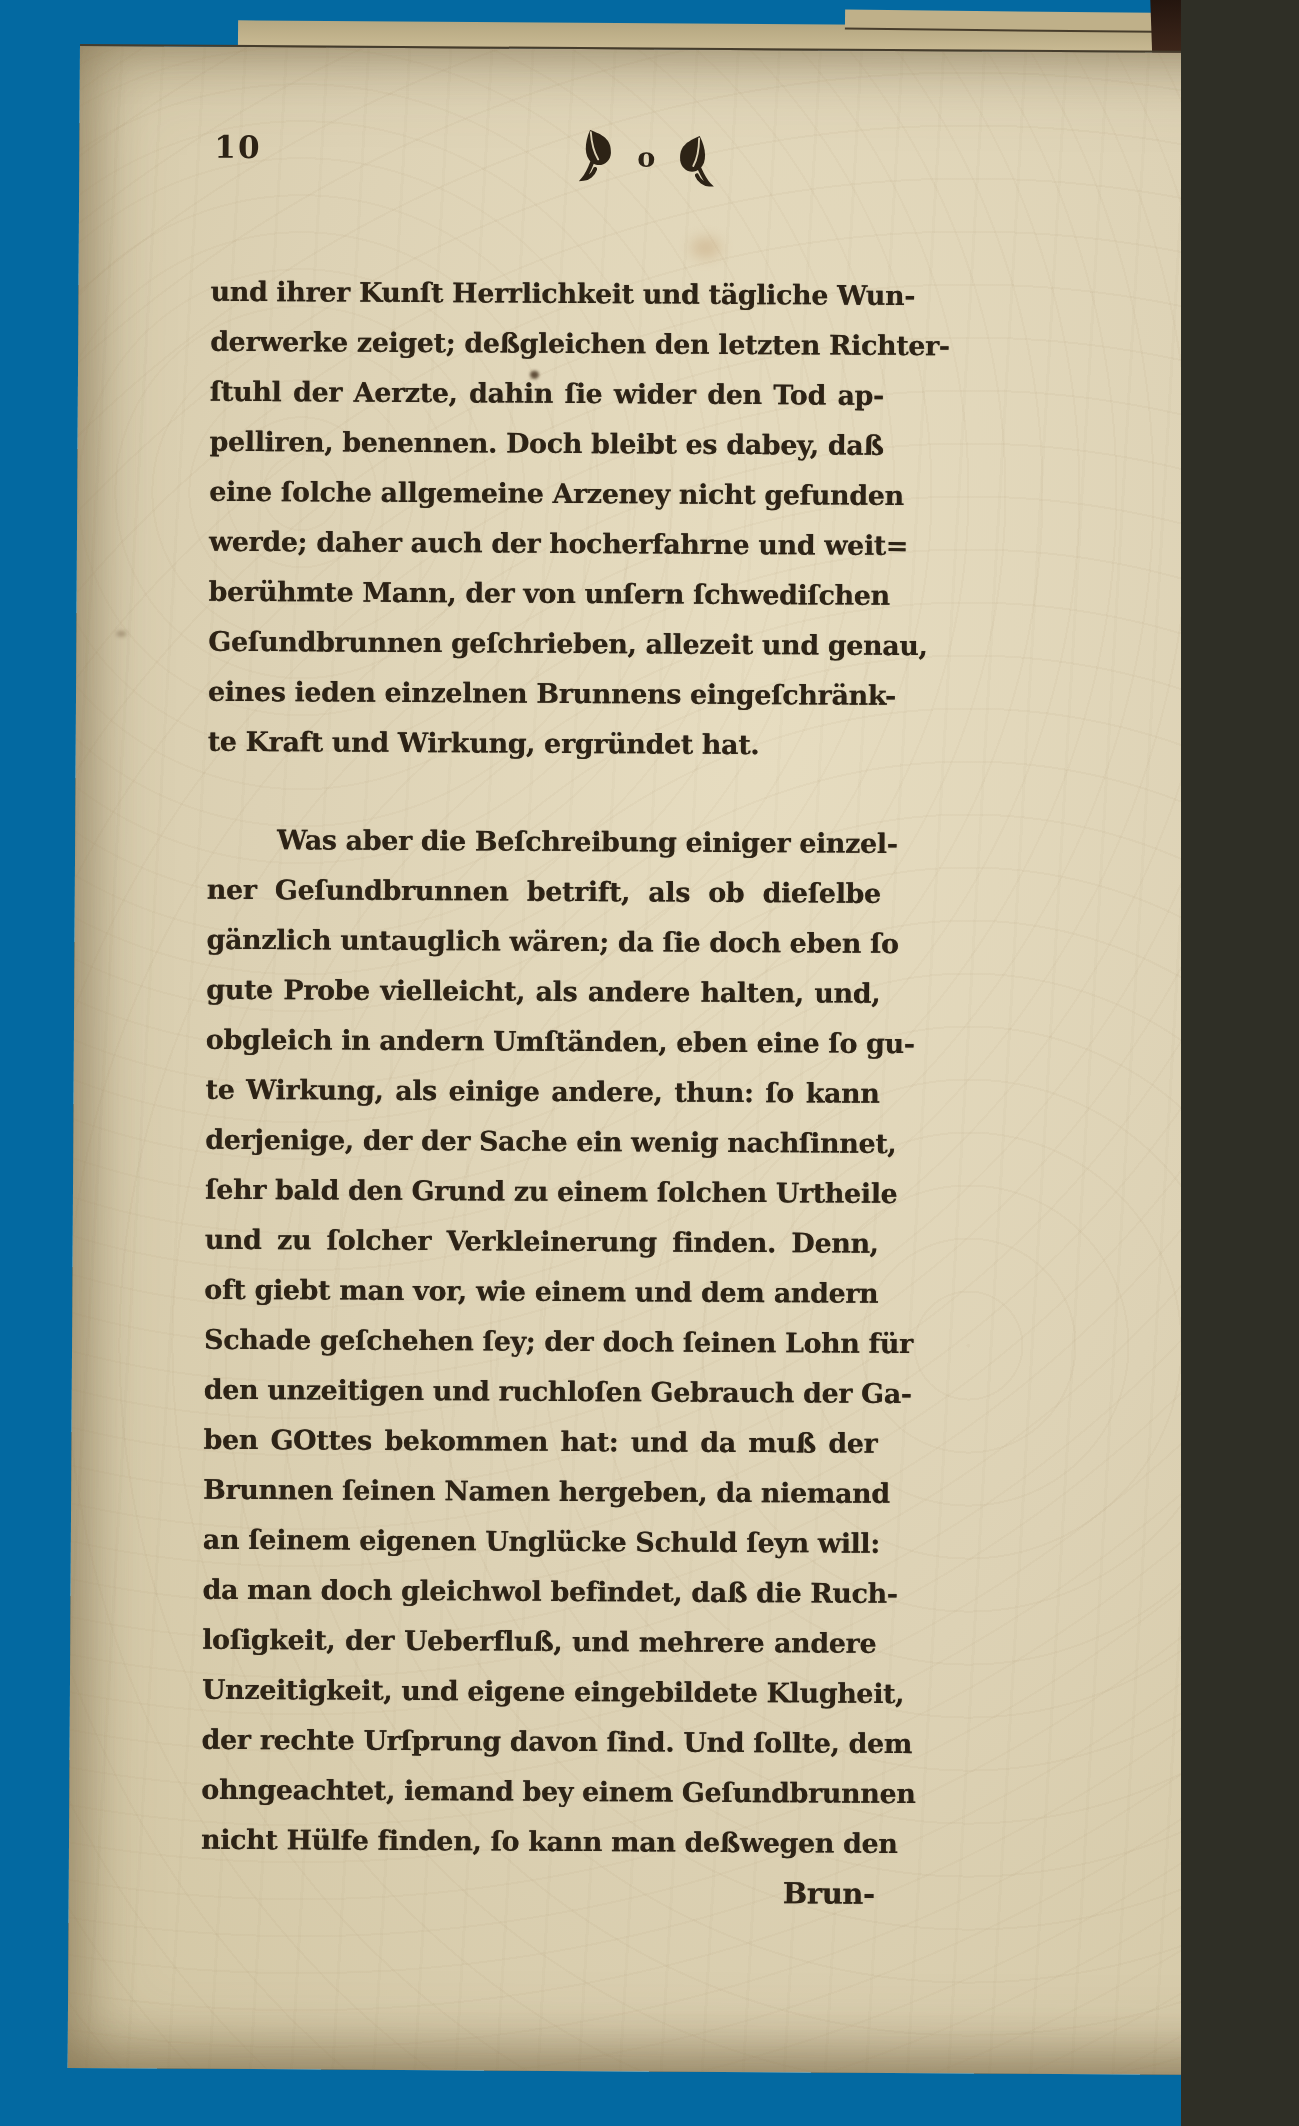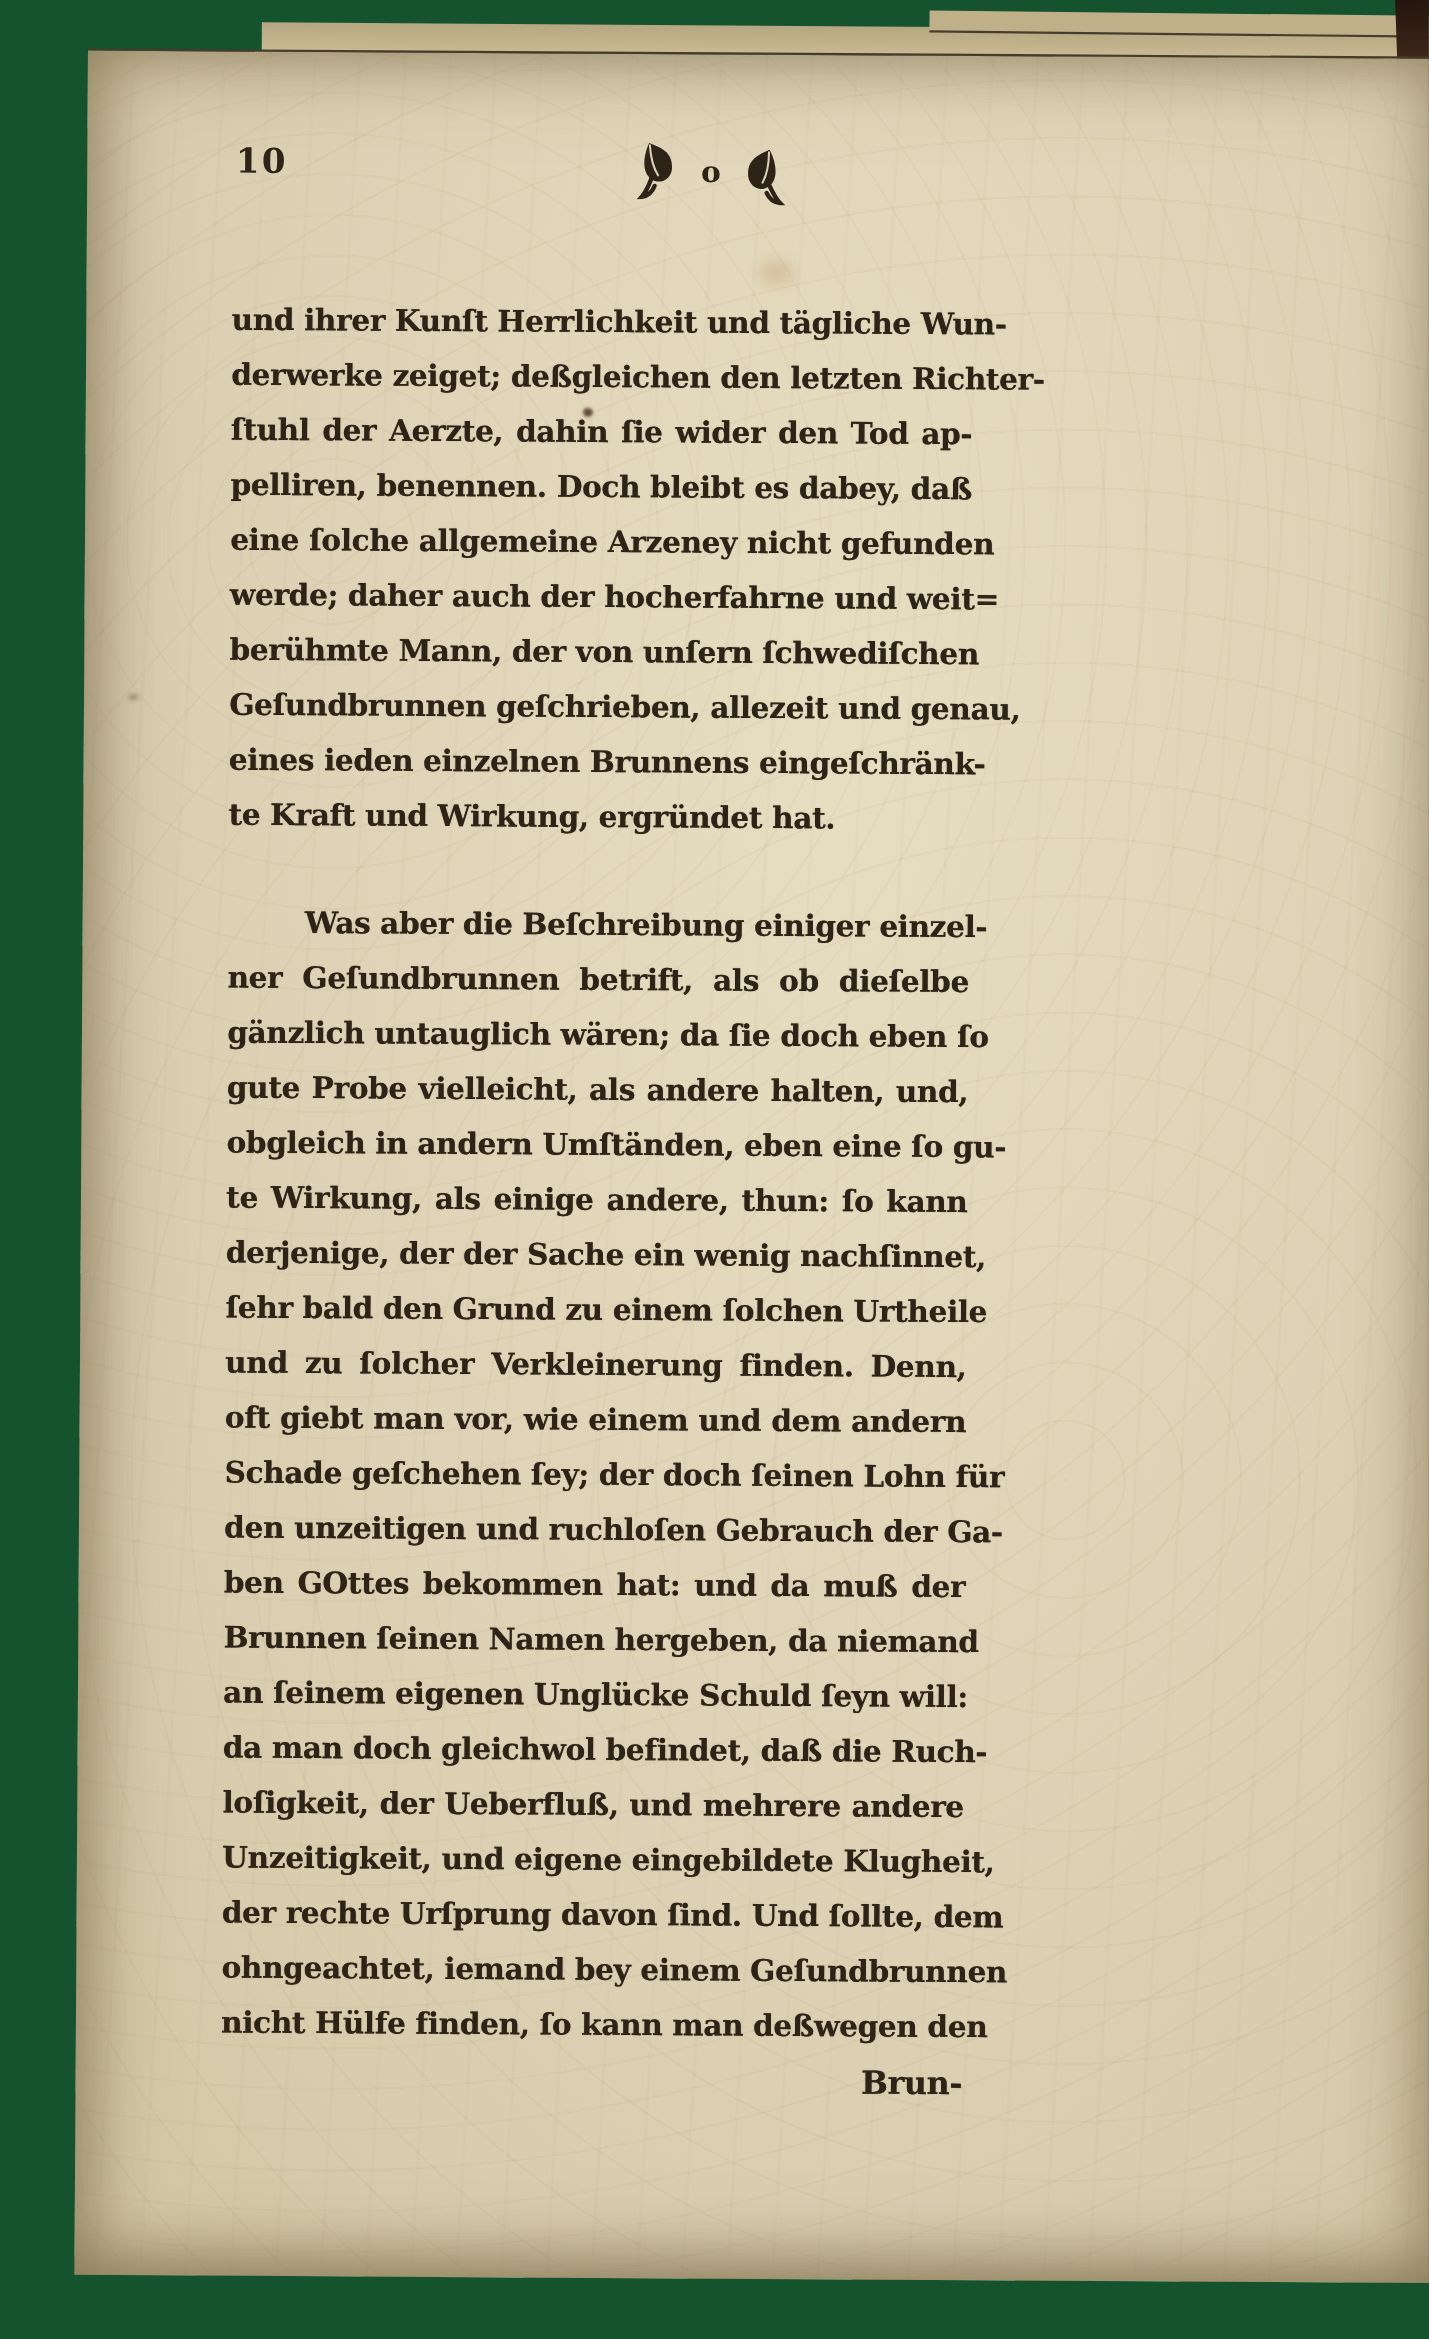--- a/index.html
+++ b/index.html
@@ -1,18 +1,18 @@
 <!DOCTYPE html>
 <html><head>
 <meta charset="utf-8">
 <style>
   html,body { margin:0; padding:0; background:#2f2f26; }
   .scene {
-    position:relative; width:1299px; height:2126px;
-    background:#14532d; overflow:hidden;
+    position:relative; width:1181px; height:2126px;
+    background:#0369a1; overflow:hidden;
     font-family:"DejaVu Serif", serif;
   }
   
   .leaf-strip-1 {
     position:absolute; left:238px; top:24px; width:1061px; height:26px;
     background:linear-gradient(180deg,#b5a781,#c9ba93);
     border-bottom:2px solid #3f3627; transform:rotate(.4deg);
   }
   .leaf-strip-2 {
     position:absolute; left:845px; top:12px; width:460px; height:18px;

